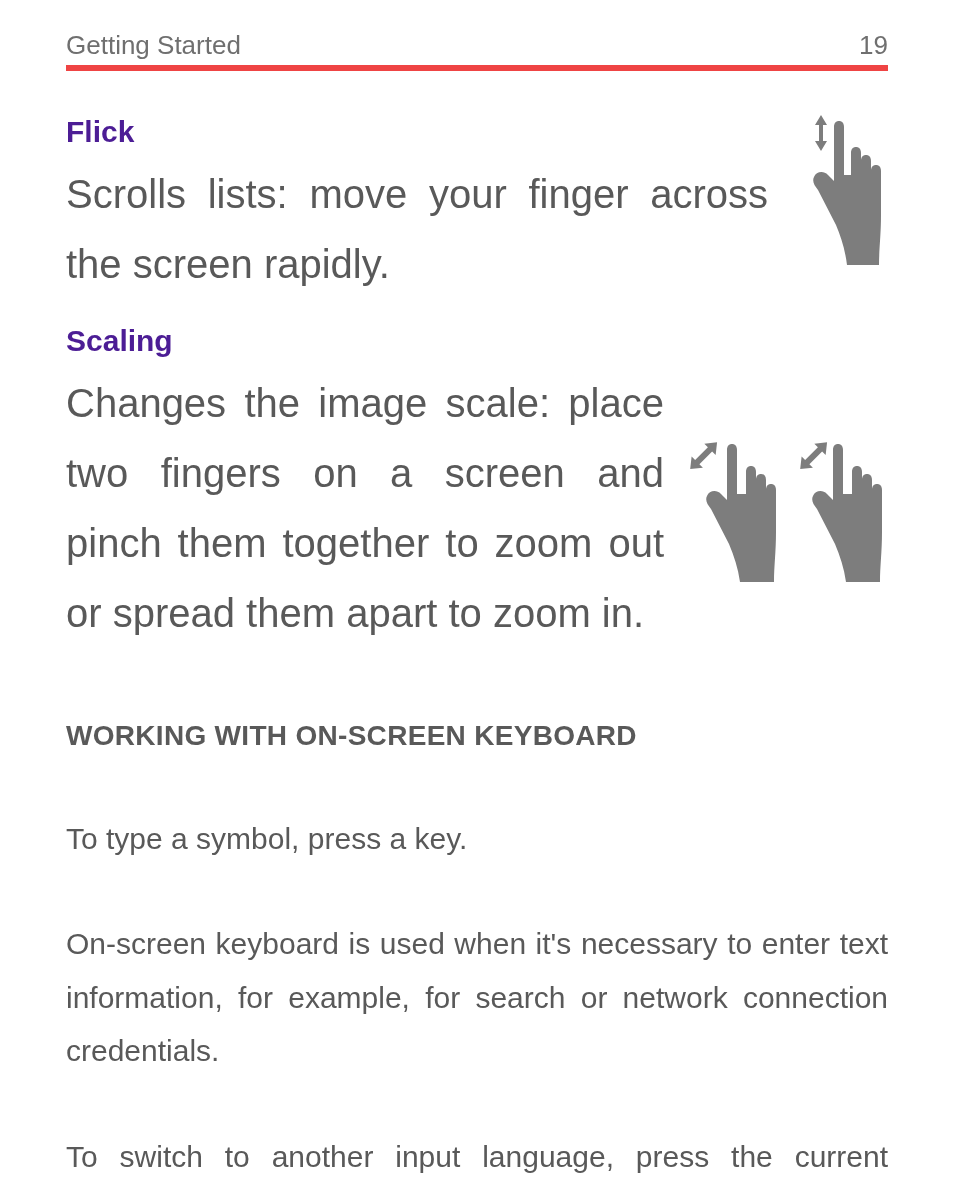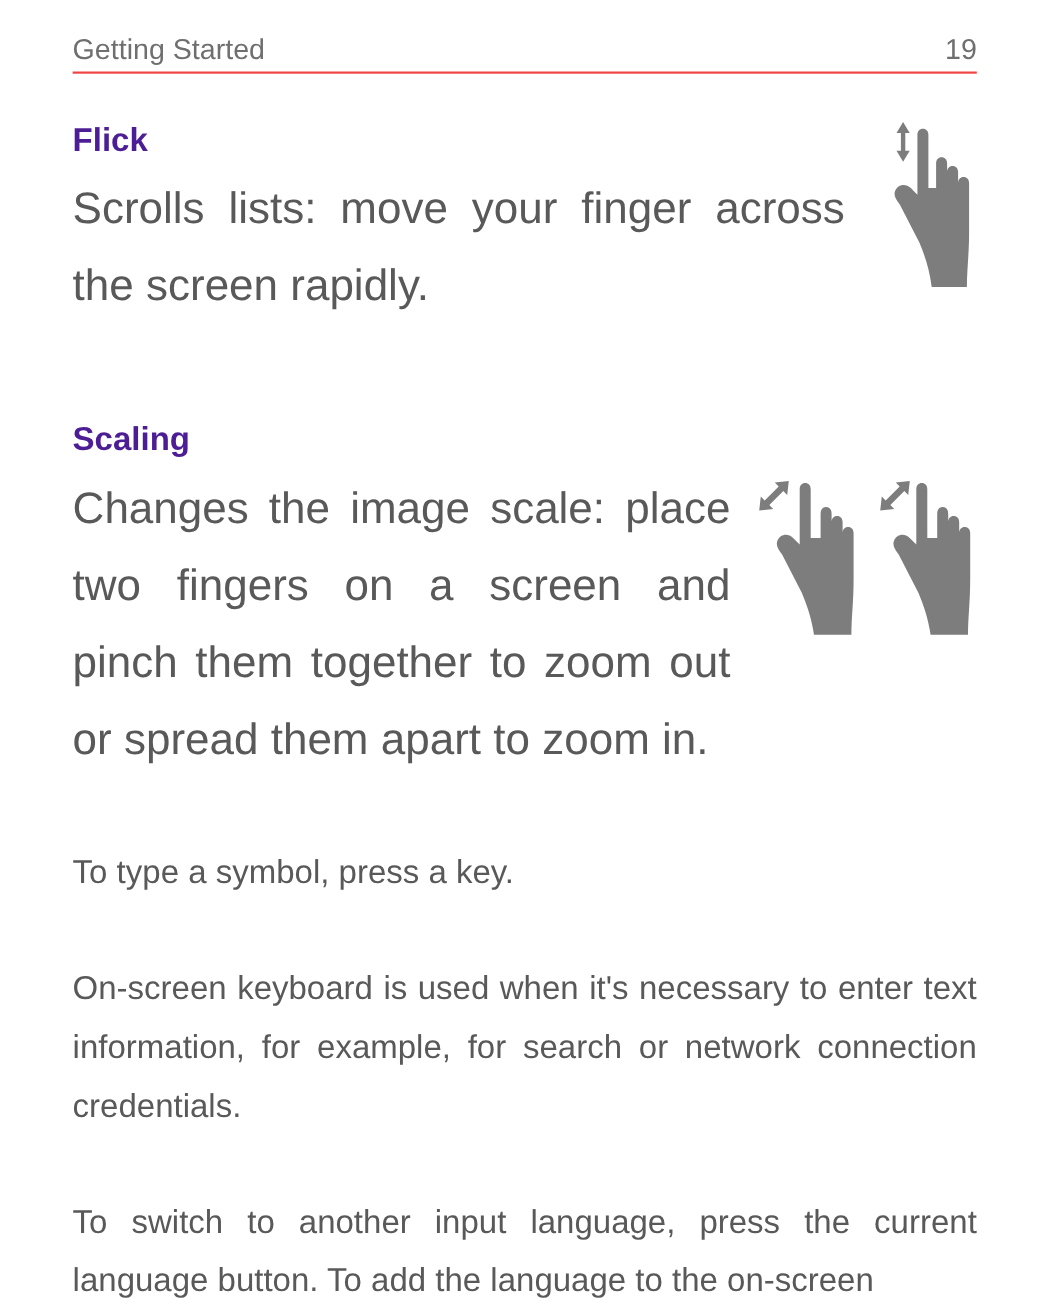--- a/index.html
+++ b/index.html
@@ -17,21 +17,21 @@
   .page {
     padding: 30px 66px 0 66px;
     box-sizing: border-box;
     width: 100%;
     height: 100%;
   }
   .running-head {
     display: flex;
     justify-content: space-between;
     align-items: baseline;
-    border-bottom: 2px solid #ef4444;
+    border-bottom: 6px solid #ef4444;
     padding-bottom: 4px;
     font-size: 26px;
     font-weight: 300;
     color: #6f6f6f;
   }
   .running-head .page-num {
     font-size: 26px;
   }
 
   
@@ -132,21 +132,21 @@
                      L48 60
                      L41 60
                      L41 12
                      C41 8 39 6 36 6 Z"></path>
           </g>
         </svg>
       </span>
     </div>
   </div>
 
-  <div class="gesture" style="margin-top:88px;">
+  <div class="gesture" style="margin-top:25px;align-items:center;">
     <div class="text" style="padding-right:24px;">
       <h3>Scaling</h3>
       <p>Changes the image scale: place two fingers on a screen and pinch them together to zoom out or spread them apart to zoom in.</p>
     </div>
     <div class="icon-col" style="width:200px; padding-top:46px;">
       <span>
         <svg width="200" height="150" viewBox="0 0 200 150">
           <g fill="#7d7d7d">
 
             <g transform="translate(22,4) rotate(45)">
@@ -203,18 +203,19 @@
                      L164 60
                      L155 60
                      L155 16
                      C155 12 153 10 150 10 Z"></path>
           </g>
         </svg>
       </span>
     </div>
   </div>
 
+  <div class="section-title">WORKING WITH ON-SCREEN KEYBOARD</div>
 
   <div class="body-para">To type a symbol, press a key.</div>
   <div class="body-para">On-screen keyboard is used when it's necessary to enter text information, for example, for search or network connection credentials.</div>
   <div class="body-para">To switch to another input language, press the current language button. To add the language to the on-screen</div>
 
 </div>
 
 </body></html>

